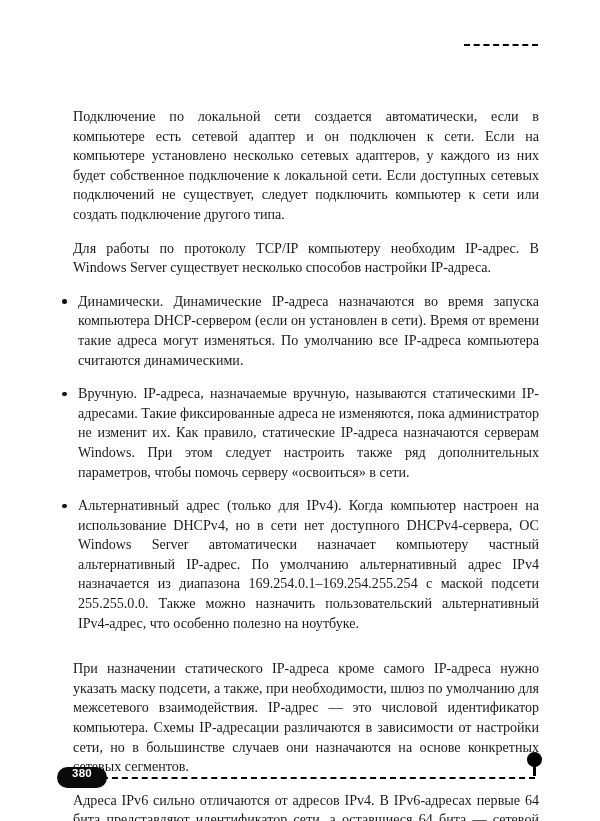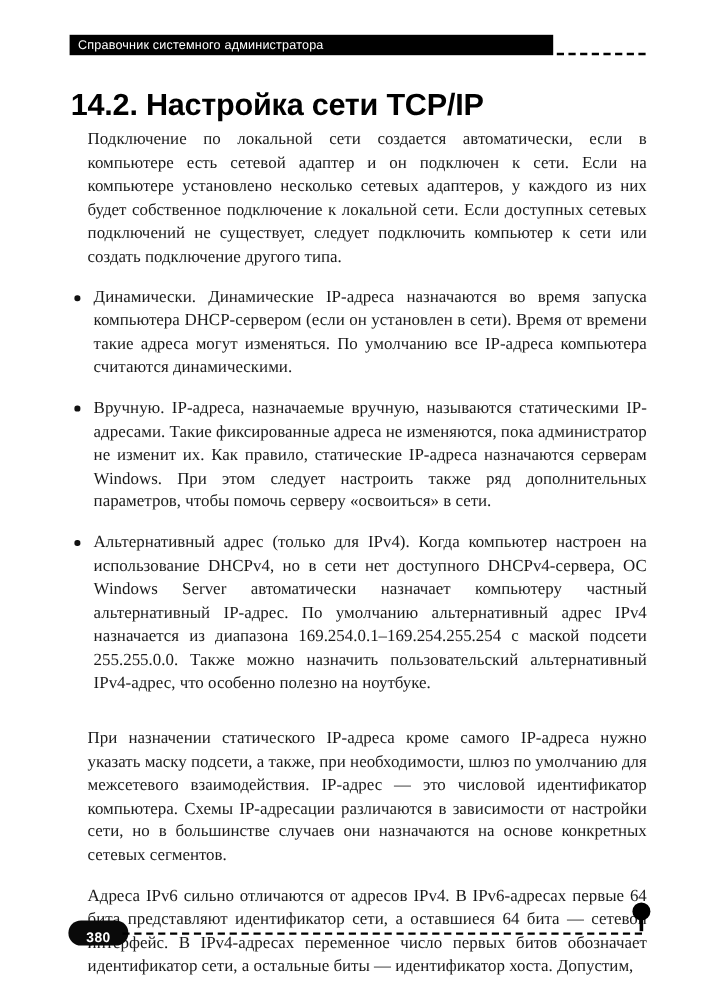--- a/index.html
+++ b/index.html
@@ -111,21 +111,21 @@
   
   .footer-badge {
     position: absolute;
     left: 57px;
     top: 767px;
     width: 50px;
     height: 21px;
     background: #0a0a0a;
     border-radius: 11px;
     display: flex;
-    align-items: flex-end;
+    align-items: flex-start;
     justify-content: center;
   }
   .footer-badge span {
     font-family: "Liberation Sans", "DejaVu Sans", sans-serif;
     font-size: 11.5px;
     font-weight: bold;
     color: #ffffff;
     letter-spacing: 0.3px;
   }
   .footer-rule {
@@ -152,31 +152,28 @@
     width: 3px;
     height: 11px;
     background: #000000;
   }
 </style>
 </head>
 <body>
 
 <div class="page">
 
-  <div class="runhead">
-    <div class="runhead-text">Справочник системного администратора</div>
-  </div>
   <div class="runhead-rule"></div>
 
-  <h1 class="heading">14.2. Настройка сети TCP/IP</h1>
 
   <div class="column">
 
     <p class="para">Подключение по локальной сети создается автоматически, если в компьютере есть сетевой адаптер и он подключен к сети. Если на компьютере установлено несколько сетевых адаптеров, у каждого из них будет собственное подключение к локальной сети. Если доступных сетевых подключений не существует, следует подключить компьютер к сети или создать подключение другого типа.</p>
 
+    <p class="para">Для работы по протоколу TCP/IP компьютеру необходим IP-адрес. В Windows Server  существует несколько способов настройки IP-адреса.</p>
 
     <ul class="bullets">
       <li>
         <span class="dot"></span>
         <span>Динамически. Динамические IP-адреса назначаются во время запуска компьютера DHCP-сервером (если он установлен в сети). Время от времени такие адреса могут изменяться. По умолчанию все IP-адреса компьютера считаются динамическими.</span>
       </li>
       <li>
         <span class="dot"></span>
         <span>Вручную. IP-адреса, назначаемые вручную, называются статическими IP-адресами. Такие фиксированные адреса не изменяются, пока администратор не изменит их. Как правило, статические IP-адреса назначаются серверам Windows. При этом следует настроить также ряд дополнительных параметров, чтобы помочь серверу «освоиться» в сети.</span>
       </li>

